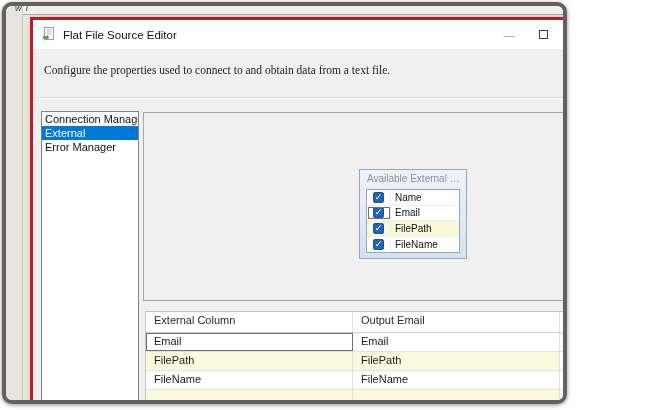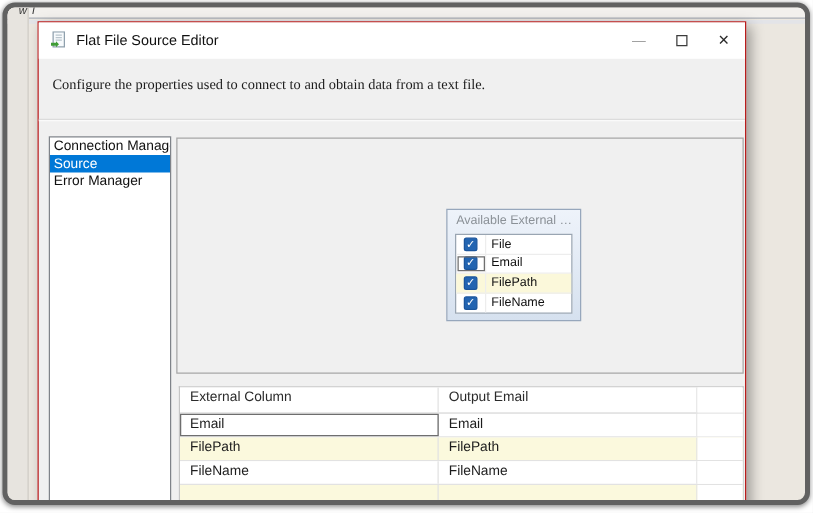--- a/index.html
+++ b/index.html
@@ -1,40 +1,40 @@
 <!DOCTYPE html>
 <html><head>
 <meta charset="utf-8">
 <style>
   * { margin: 0; padding: 0; box-sizing: border-box; }
   html, body { width: 650px; height: 410px; background: #ffffff; overflow: hidden;
     font-family: "Liberation Sans", sans-serif; }
 
   
   .frame {
-    position: absolute; left: 2px; top: 2px; width: 646px; height: 402px;
+    position: absolute; left: 2px; top: 2px; width: 565px; height: 402px;
     border: 4px solid #616161; border-radius: 10px; overflow: hidden;
     box-shadow: 0 1px 4px rgba(0,0,0,.45);
     background: #ebe7e0;
   }
 
   
   .bg-topstrip { position: absolute; left: 0; top: 0; width: 100%; height: 9px;
     background: #f2f0ed; border-bottom: 1px solid #a9aeb6; }
   .bg-topstrip2 { position: absolute; left: 0; top: 10px; width: 100%; height: 3px;
     background: #e3e4e8; }
   .bg-leftstrip { position: absolute; left: 0; top: 0; width: 17px; height: 100%;
     background: #e7e4df; border-right: 1px solid #cfccc5; }
   .bg-menu-fragment { position: absolute; left: 9px; top: -3px; width: 26px; height: 12px;
     overflow: hidden; font-size: 9px; font-style: italic; color: #3a3a3a; white-space: nowrap; }
 
   
   .dialog {
     position: absolute; left: 24px; top: 11px; width: 567px; height: 392px;
-    background: #f0f0f0; border: 1px solid #b91c1c;
+    background: #f0f0f0; border: 3px solid #b91c1c;
     box-shadow: 4px 4px 10px rgba(0,0,0,.35);
   }
   .titlebar { position: absolute; left: 0; top: 0; width: 100%; height: 29px;
     background: #ffffff; display: flex; align-items: center; }
   .title-icon { width: 14px; height: 15px; margin-left: 9px; position: relative; flex: 0 0 auto; }
   .title-text { margin-left: 7px; font-size: 11.5px; color: #111; white-space: nowrap; }
   .win-controls { position: absolute; right: 0; top: 0; height: 29px; display: flex; }
   .win-btn { width: 34px; height: 29px; display: flex; align-items: center; justify-content: center;
     font-size: 12px; color: #2b2b2b; cursor: default; }
   .win-btn.min { color: #9a9a9a; font-size: 11px; }
@@ -117,34 +117,34 @@
           </span>
         <span class="win-btn" style="font-size:15px;">×</span>
       </span>
     </div>
 
     <div class="description">Configure the properties used to connect to and obtain data from a text file.</div>
     <div class="etched"></div>
 
     <div class="navbox">
       <div class="nav-item">Connection Manager</div>
-      <div class="nav-item selected">Source</div>
+      <div class="nav-item selected">External</div>
       <div class="nav-item">Error Manager</div>
     </div>
 
     <div class="mainpanel"></div>
 
     <div class="aec">
       <div class="aec-caption">Available External Columns</div>
       <div class="aec-list">
         <div class="aec-row">
           <span class="aec-cb-cell">
             <span class="cb">✓</span>
           </span>
-          <span class="aec-label">File</span>
+          <span class="aec-label">Name</span>
         </div>
         <div class="aec-row">
           <span class="aec-cb-cell focused">
             <span class="cb">✓</span>
           </span>
           <span class="aec-label">Email</span>
         </div>
         <div class="aec-row hl">
           <span class="aec-cb-cell">
             <span class="cb">✓</span>

